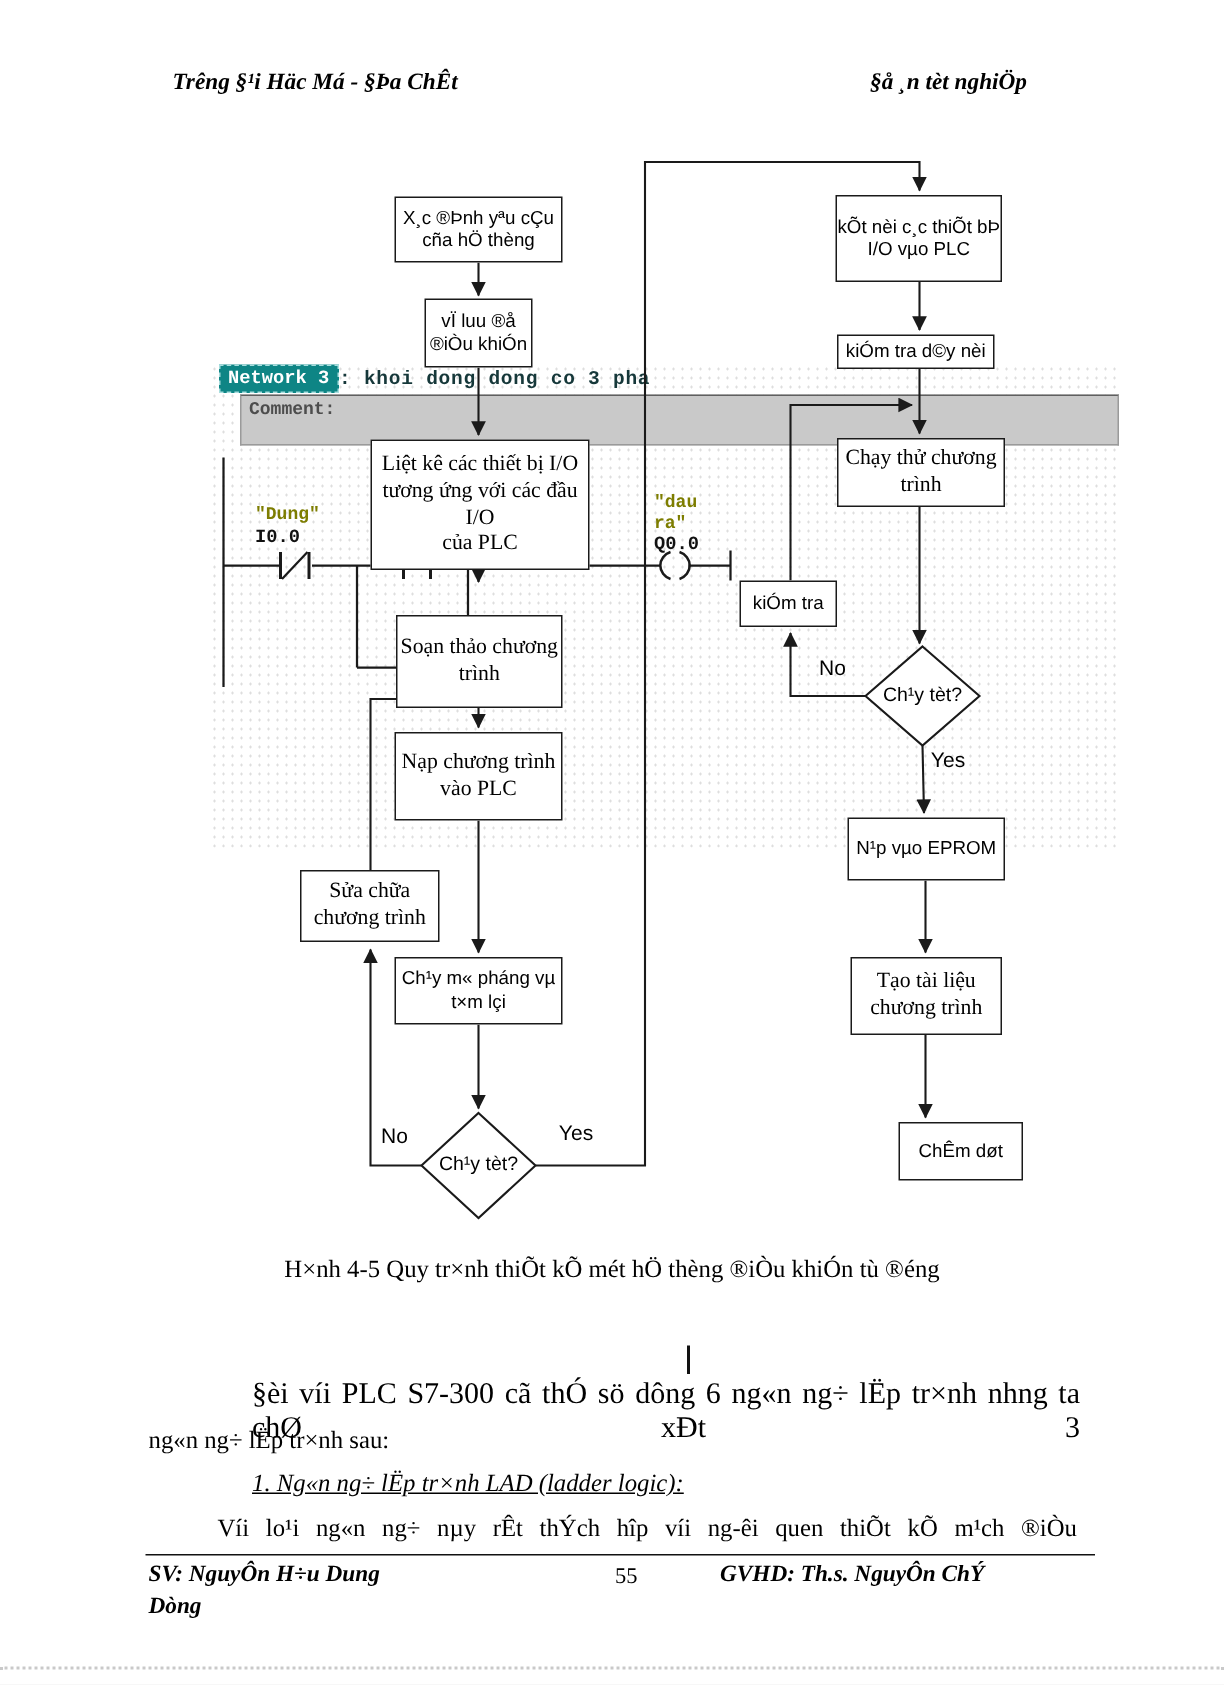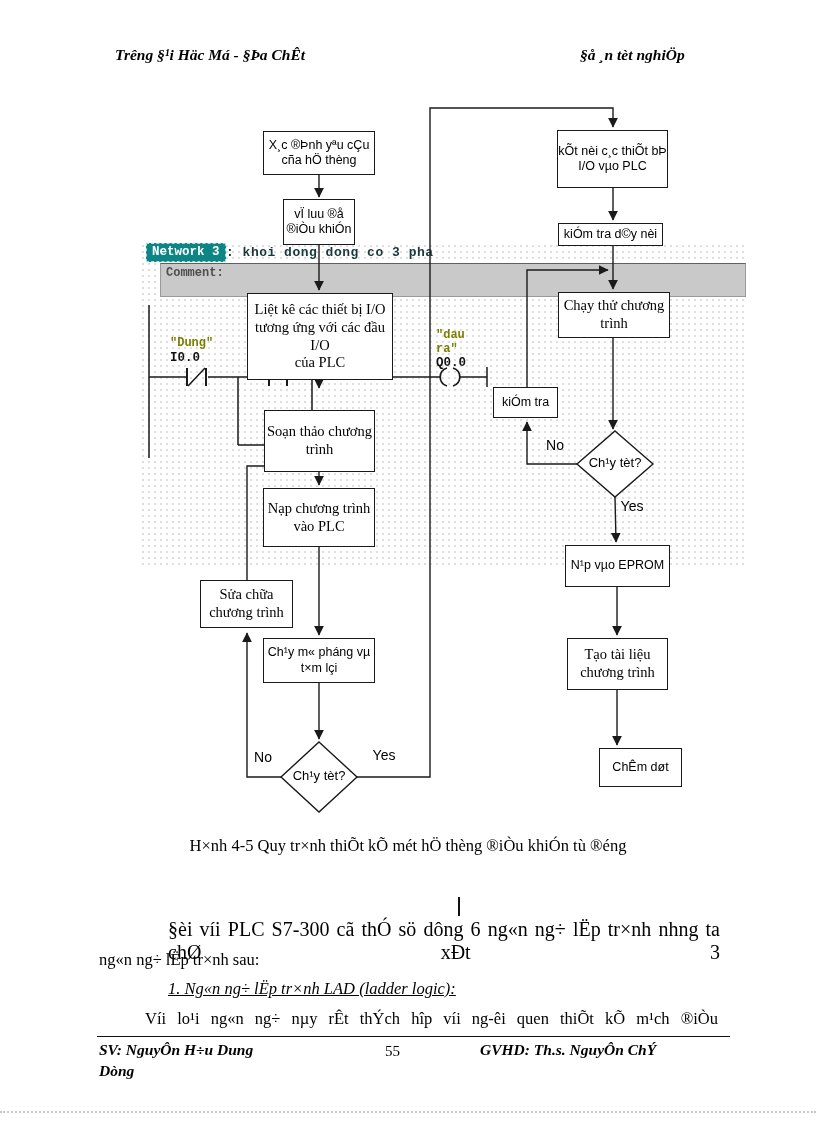--- a/index.html
+++ b/index.html
@@ -14,21 +14,21 @@
   .caption{left:0;top:836px;width:816px;text-align:center;font-size:16.5px;z-index:4}
   .section{left:99px;top:885px;font-style:italic;font-size:16.5px;z-index:4}
   .p1a{left:168px;top:918px;width:552px;font-size:20px;text-align:justify;text-align-last:justify;z-index:4}
   .p1b{left:99px;top:950px;font-size:16.5px;z-index:4}
   .h1x{left:168px;top:979px;font-style:italic;font-size:16.5px;text-decoration:underline;z-index:4}
   .p2{left:145px;top:1009px;width:573px;font-size:16.5px;text-align:justify;text-align-last:justify;z-index:4}
   .cursor{left:458px;top:897px;width:2px;height:19px;background:#111;z-index:4}
   .frule{left:97px;top:1036px;width:633px;border-top:1.6px solid #111;z-index:4}
   .fsv1{left:99px;top:1041px;font-style:italic;font-weight:bold;font-size:15.5px;z-index:4}
   .fsv2{left:99px;top:1062px;font-style:italic;font-weight:bold;font-size:15.5px;z-index:4}
-  .fpage{left:385px;top:1043px;width:40px;text-align:left;font-size:15px;z-index:4}
+  .fpage{left:385px;top:1043px;width:40px;text-align:right;font-size:15px;z-index:4}
   .fgvhd{left:480px;top:1041px;font-style:italic;font-weight:bold;font-size:15.5px;z-index:4}
   .pagedots{left:0;top:1111px;width:816px;border-top:2px dotted #c9c9c9;z-index:4}
 
   
   .speck{left:140px;top:243px;width:608px;height:322px;z-index:0;
          background-image:radial-gradient(#dedede 0.8px, transparent 0.95px);background-size:6px 6px}
   .graybar{left:160px;top:263px;width:586px;height:34px;background:#c9c9c9;
            border:1px solid #9a9a9a;border-top-color:#5f5f5f;z-index:1;box-sizing:border-box}
   .comment-lbl{left:166px;top:266px;font:bold 12px "Liberation Mono",monospace;color:#4d4d4d;z-index:1}
   .netbadge{left:146px;top:243px;background:#0e8585;color:#fff;padding:1px 5px 2px 5px;

